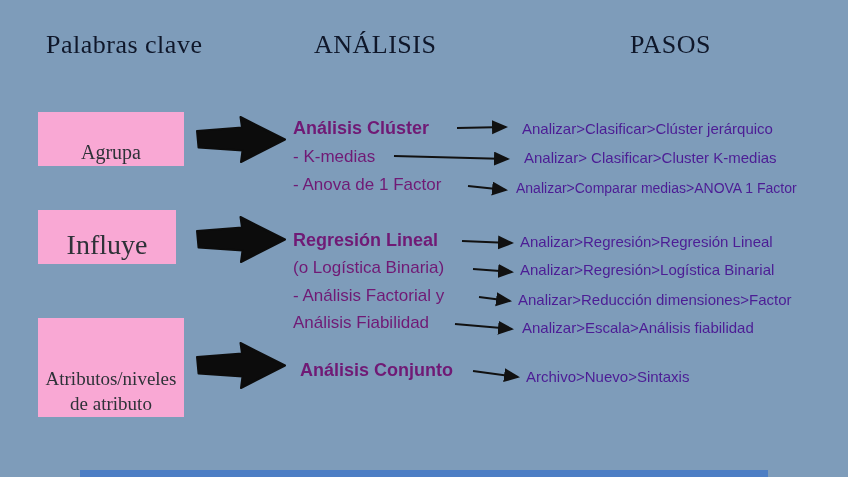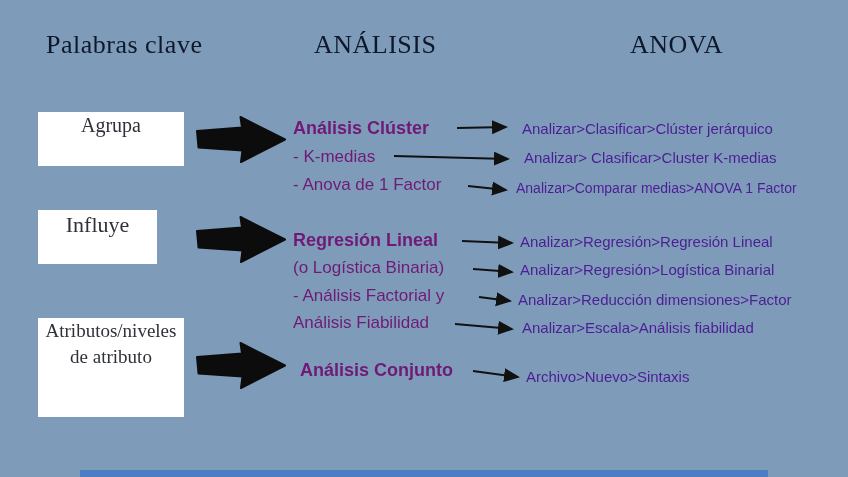--- a/index.html
+++ b/index.html
@@ -8,48 +8,48 @@
     width:848px; height:477px;
     background:#7E9CBA;
     overflow:hidden;
     font-family:"Liberation Sans", sans-serif;
   }
   .txt { position:absolute; white-space:nowrap; }
   .serif { font-family:"Liberation Serif", serif; }
   .header { font-size:26px; color:#0f172a; letter-spacing:0.5px; }
   .kbox {
     position:absolute;
-    background:#ffffff;
-    display:flex; align-items:flex-start; justify-content:center;
+    background:#f9a8d4;
+    display:flex; align-items:flex-end; justify-content:center;
     text-align:center;
     font-family:"Liberation Serif", serif;
     color:#2E3238;
   }
   .kbox span { display:block; white-space:normal; line-height:1.35; }
   .analysis { font-size:17px; color:#701a75; }
   .analysis.bold { font-size:18px; font-weight:700; }
   .step { font-size:15px; color:#4c1d95; }
   .step.small { font-size:14px; }
   .thick-arrow { position:absolute; }
   .connectors { position:absolute; left:0; top:0; pointer-events:none; }
   .bottom-bar { position:absolute; background:#4D7EC4; }
 </style>
 </head>
 <body>
 
 <div class="canvas">
 
   <div class="txt serif header" style="left:46px; top:30px;">Palabras clave</div>
   <div class="txt serif header" style="left:314px; top:30px;">ANÁLISIS</div>
-  <div class="txt serif header" style="left:630px; top:30px;">ANOVA</div>
+  <div class="txt serif header" style="left:630px; top:30px;">PASOS</div>
 
   <div class="kbox" style="left:38px; top:112px; width:146px; height:54px; font-size:20px;">
     <span>Agrupa</span>
   </div>
-  <div class="kbox" style="left:38px; top:210px; width:119px; height:54px; font-size:22px;">
+  <div class="kbox" style="left:38px; top:210px; width:138px; height:54px; font-size:28px;">
     <span>Influye</span>
   </div>
   <div class="kbox" style="left:38px; top:318px; width:146px; height:99px; font-size:19px;">
     <span style="width:142px;">Atributos/niveles de atributo</span>
   </div>
 
   <svg class="thick-arrow" style="left:196px; top:112px;" width="92" height="54" viewBox="0 0 92 54">
     <polygon points="1,19 46,15.5 44.5,5 89,27.5 45,50 46.5,38.5 2.5,35.5" fill="#0C0C0C" stroke="#0C0C0C" stroke-width="2" stroke-linejoin="round"></polygon>
   </svg>
   <svg class="thick-arrow" style="left:196px; top:212px;" width="92" height="54" viewBox="0 0 92 54">

